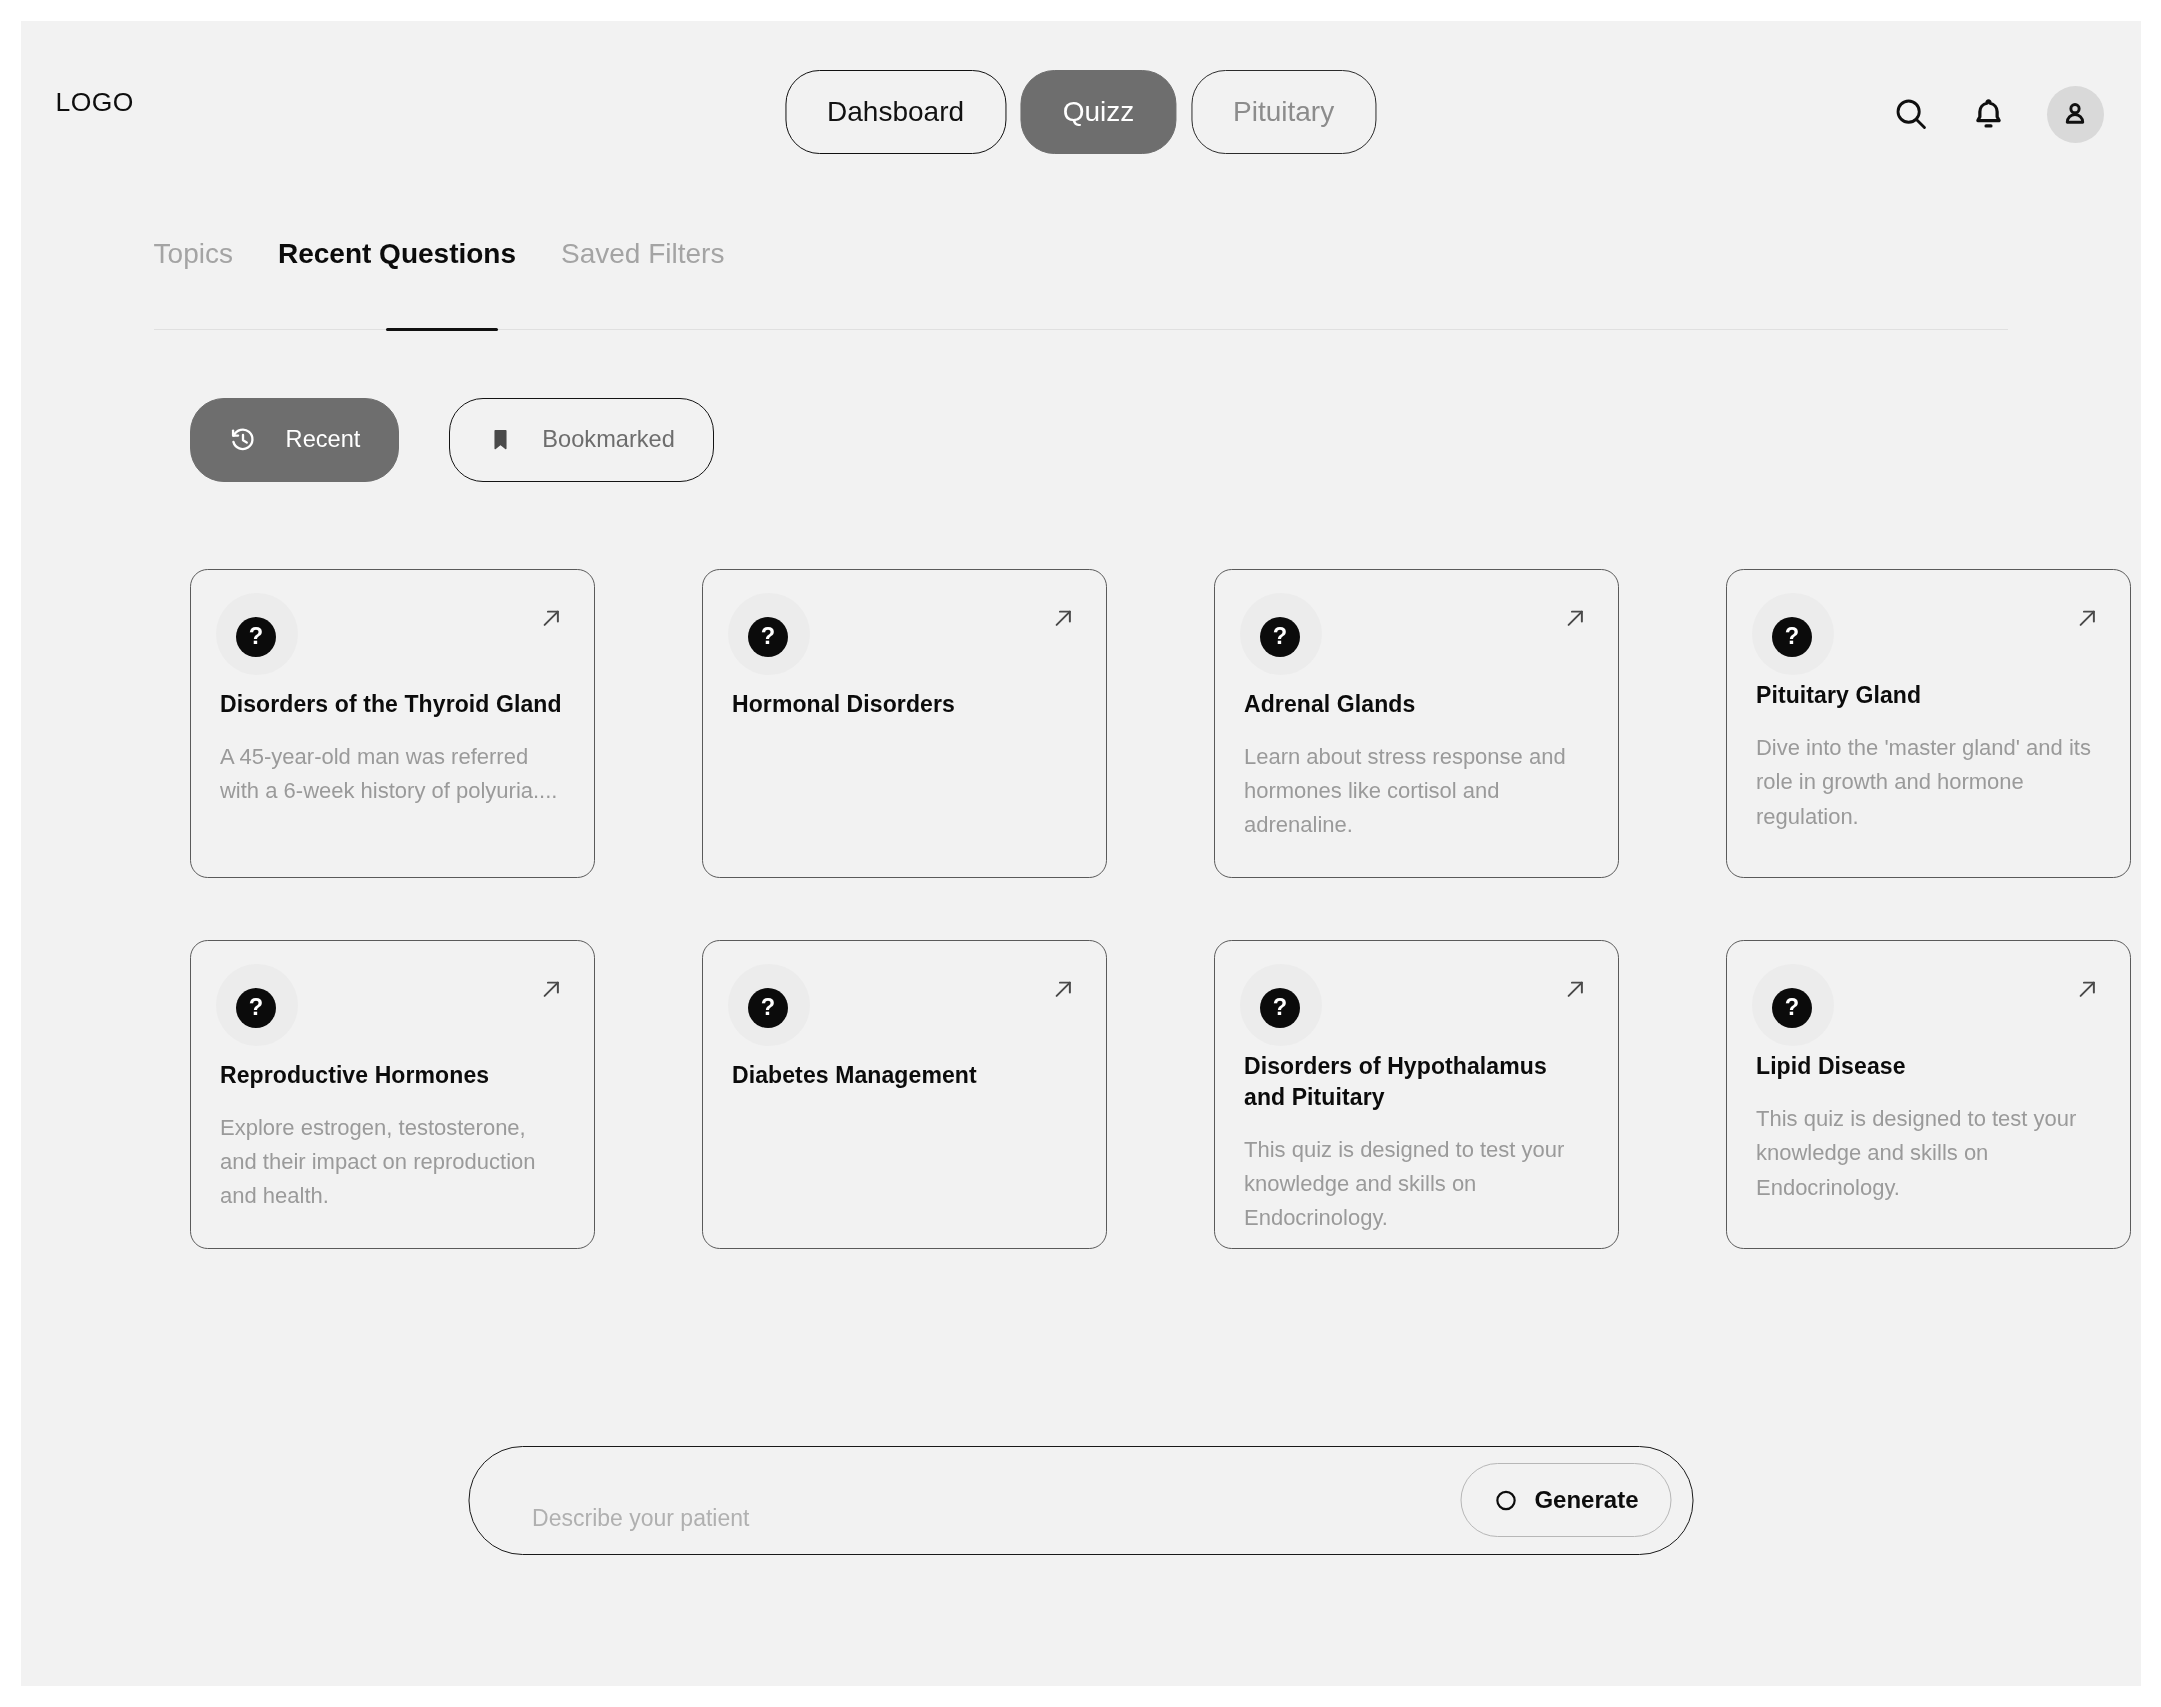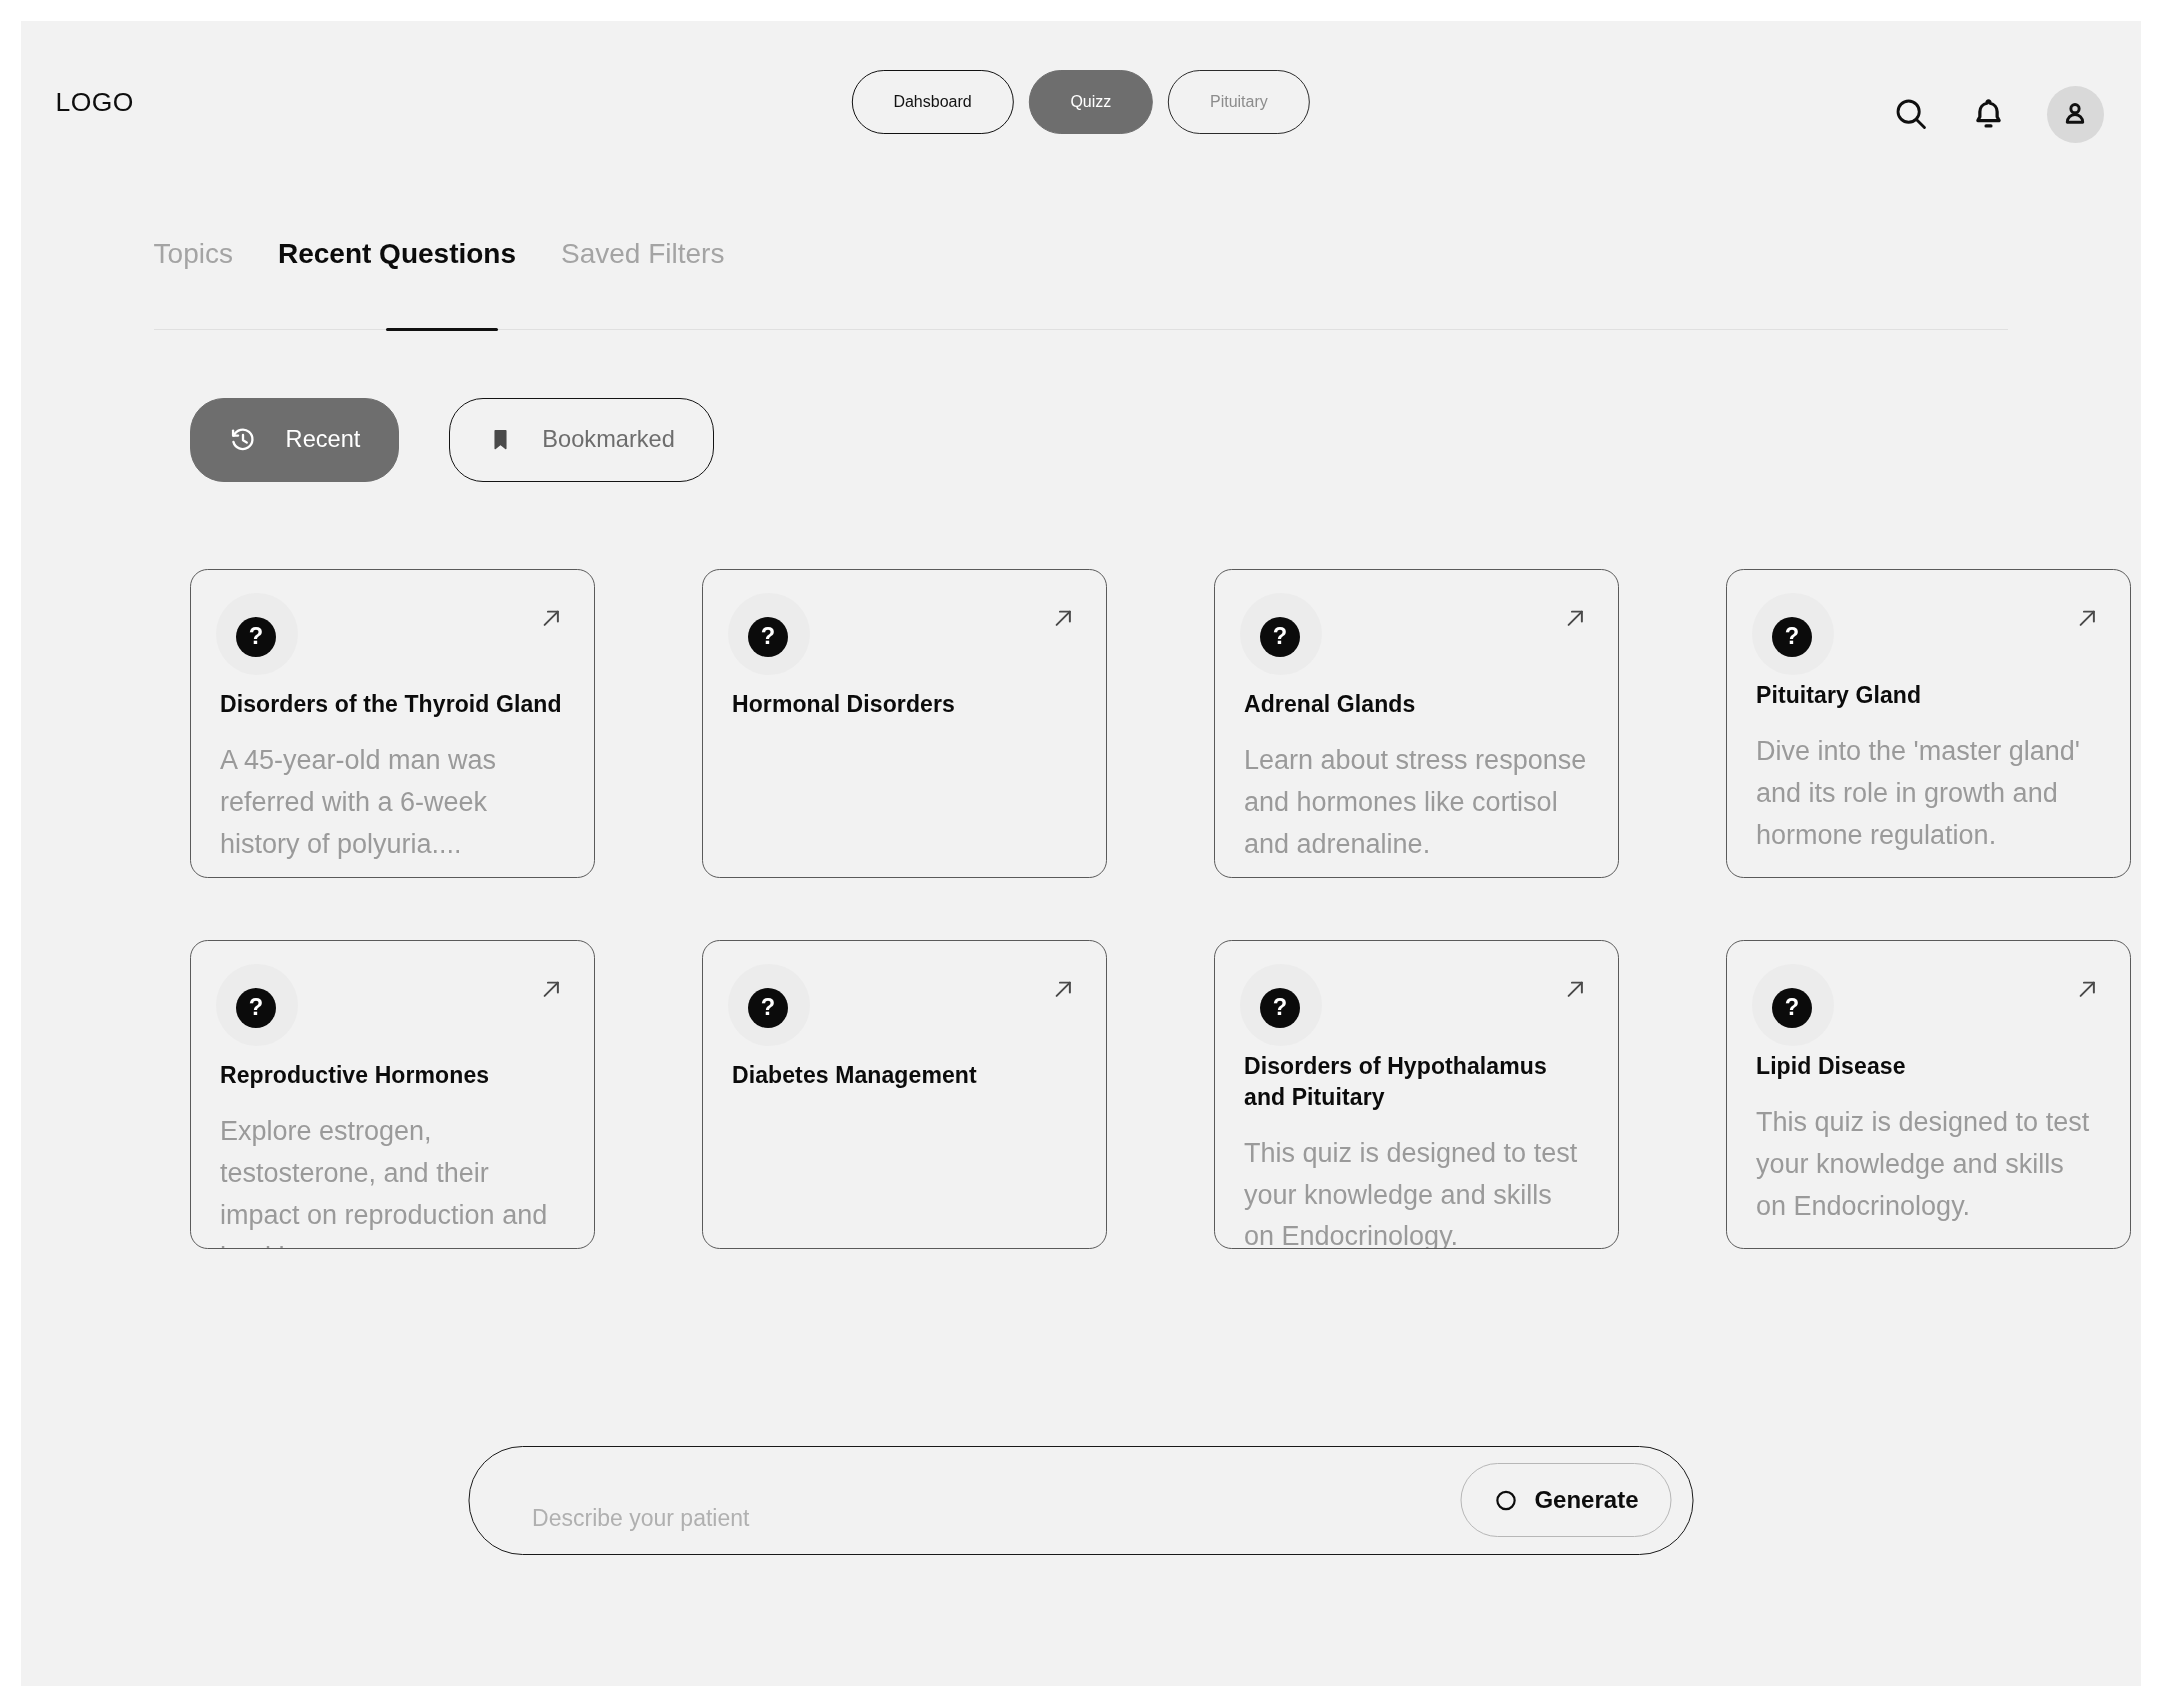--- a/index.html
+++ b/index.html
@@ -43,26 +43,26 @@
     left: 50%;
     top: 49px;
     transform: translateX(-50%);
     display: flex;
     gap: 14.7px;
   }
   .pill {
     display: flex;
     align-items: center;
     justify-content: center;
-    height: 64px;
+    height: 84px;
     padding: 0 41px;
     border-radius: 34px;
     border: 1.1px solid #111111;
     background: transparent;
-    font-size: 16px;
+    font-size: 28px;
     color: #121212;
     white-space: nowrap;
     cursor: pointer;
   }
   .pill.muted { color: #8c8c8c; border-color: #2b2b2b; }
   .pill.active {
     background: #6e6e6e;
     border-color: #6e6e6e;
     color: #ffffff;
   }
@@ -216,21 +216,21 @@
     font-size: 23px;
     font-weight: 700;
     color: #0b0b0b;
     line-height: 1.32;
     letter-spacing: 0.1px;
     white-space: pre-line;
     margin-top: 17.7px;
   }
   .card-desc {
     margin-top: 20.6px;
-    font-size: 27px;
+    font-size: 22px;
     line-height: 1.55;
     color: #9a9a9a;
   }
   
   .card.tight .card-title { margin-top: 8.8px; }
 
   
   .prompt-bar {
     position: absolute;
     left: 50%;

